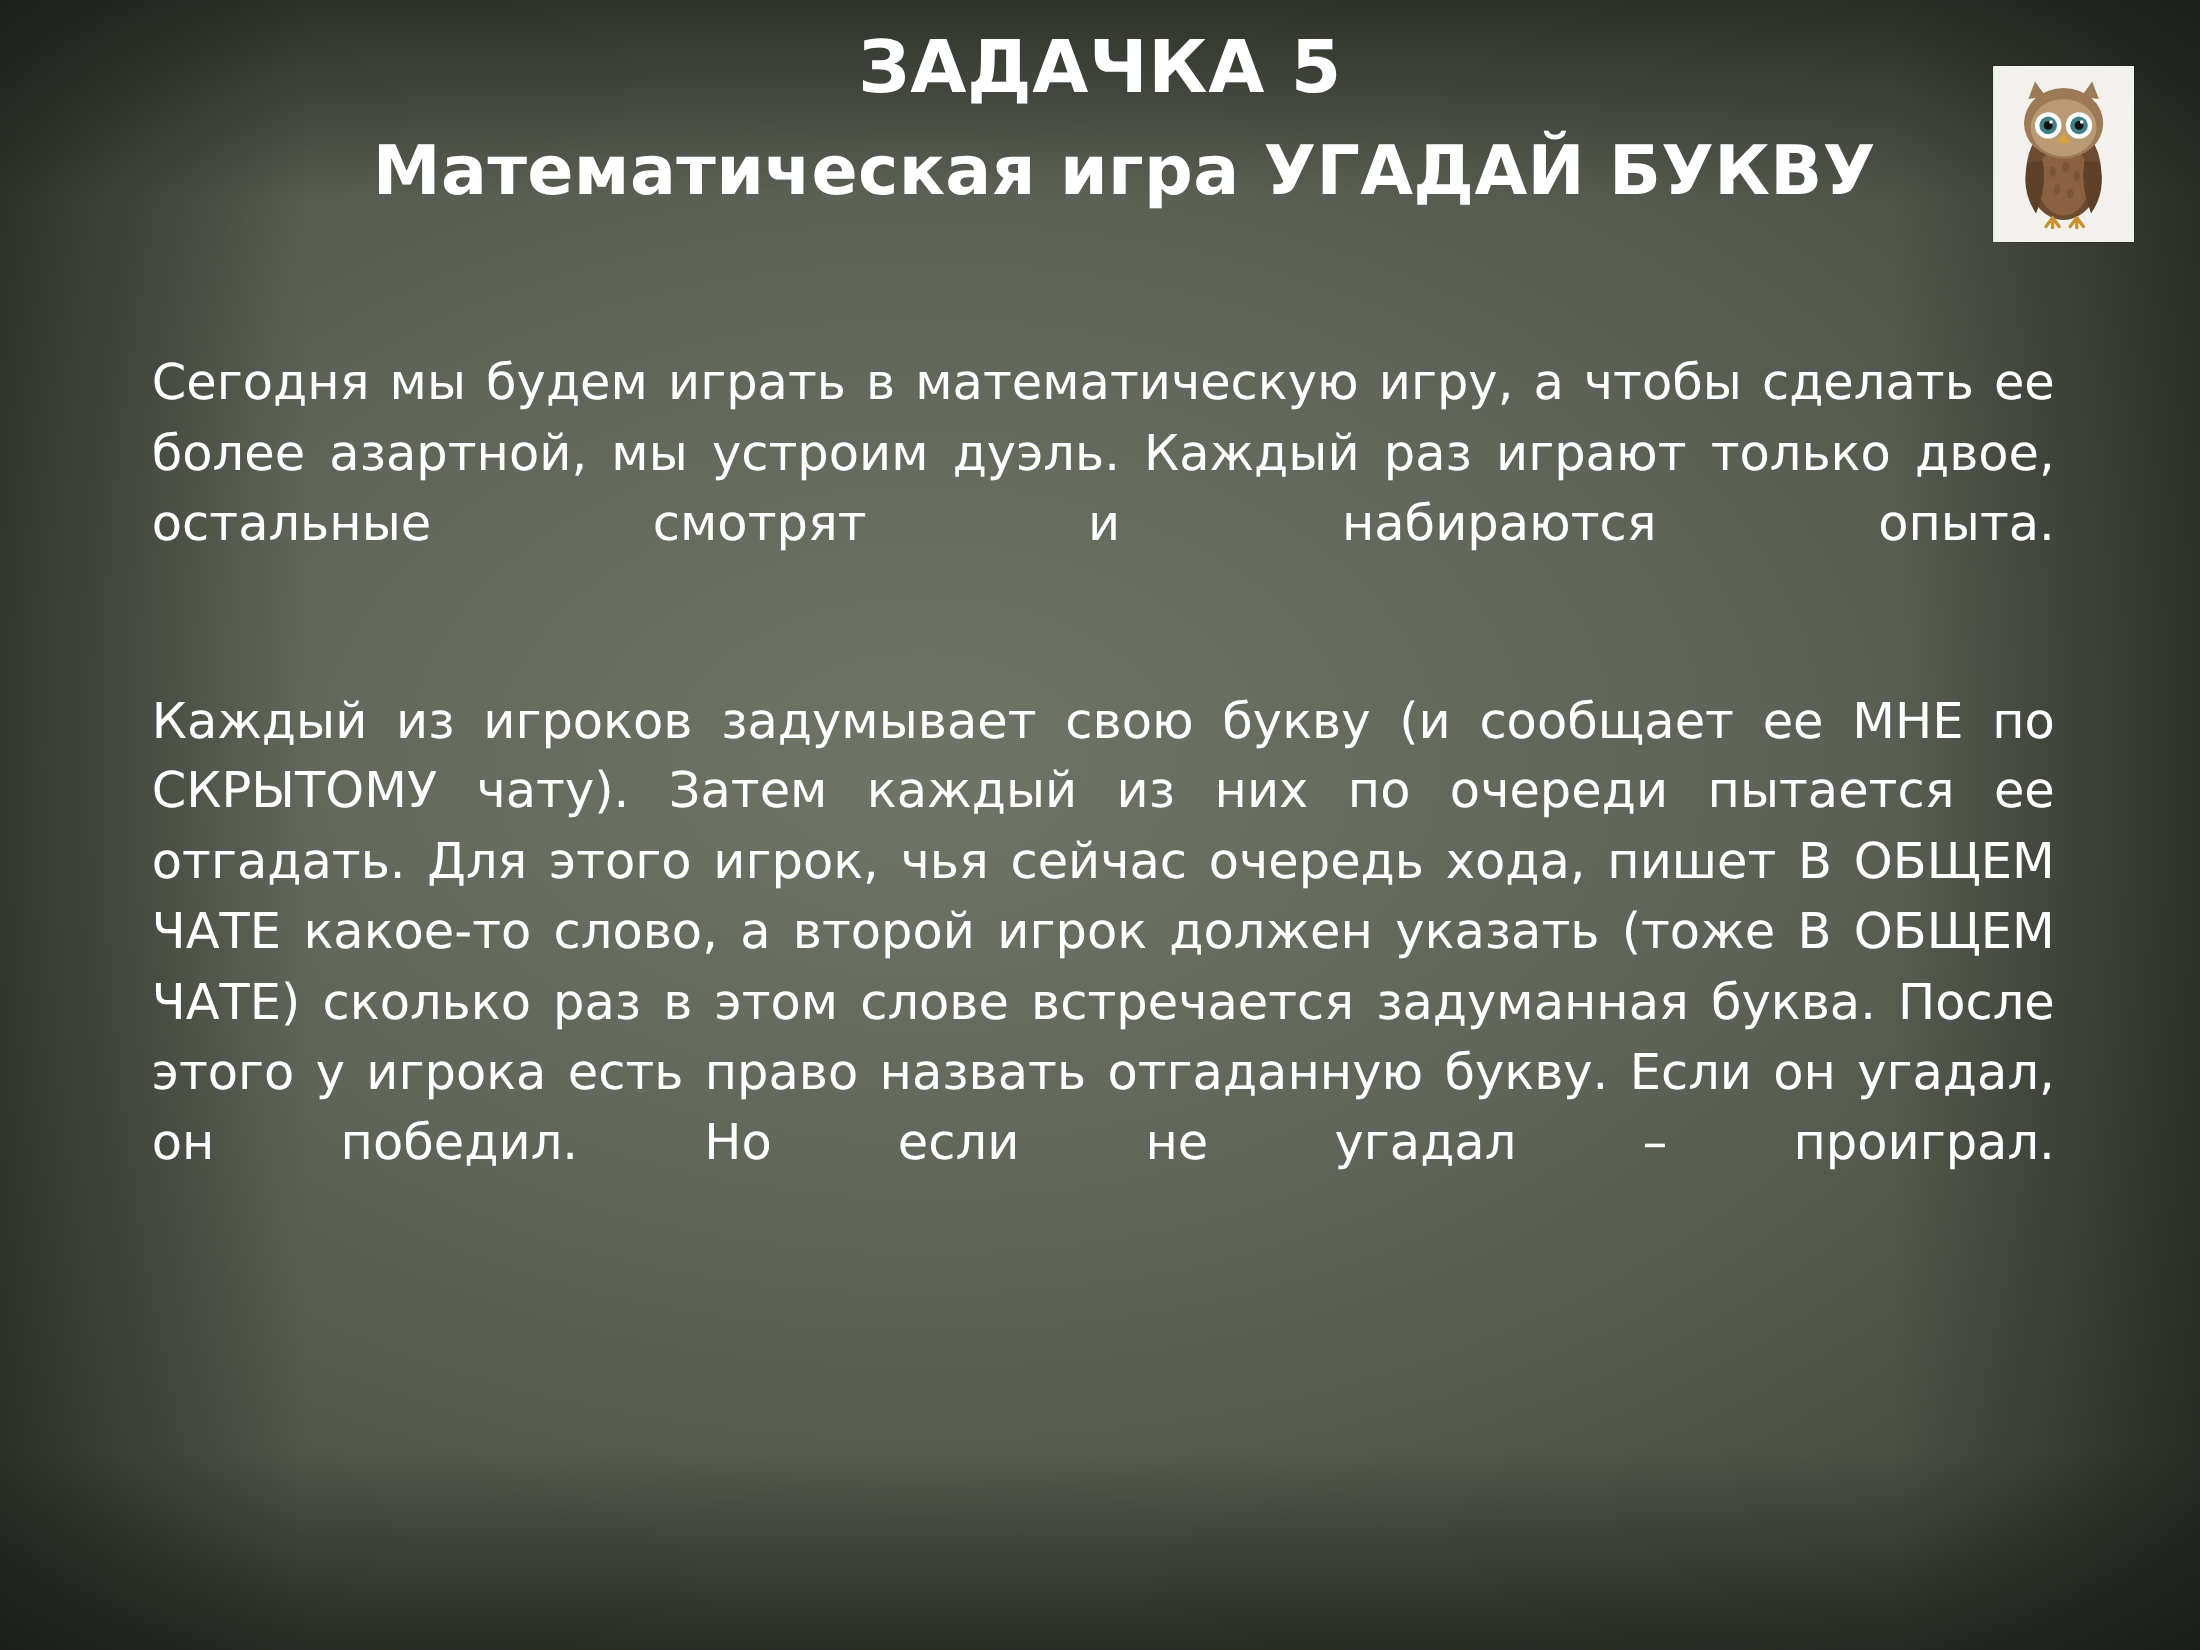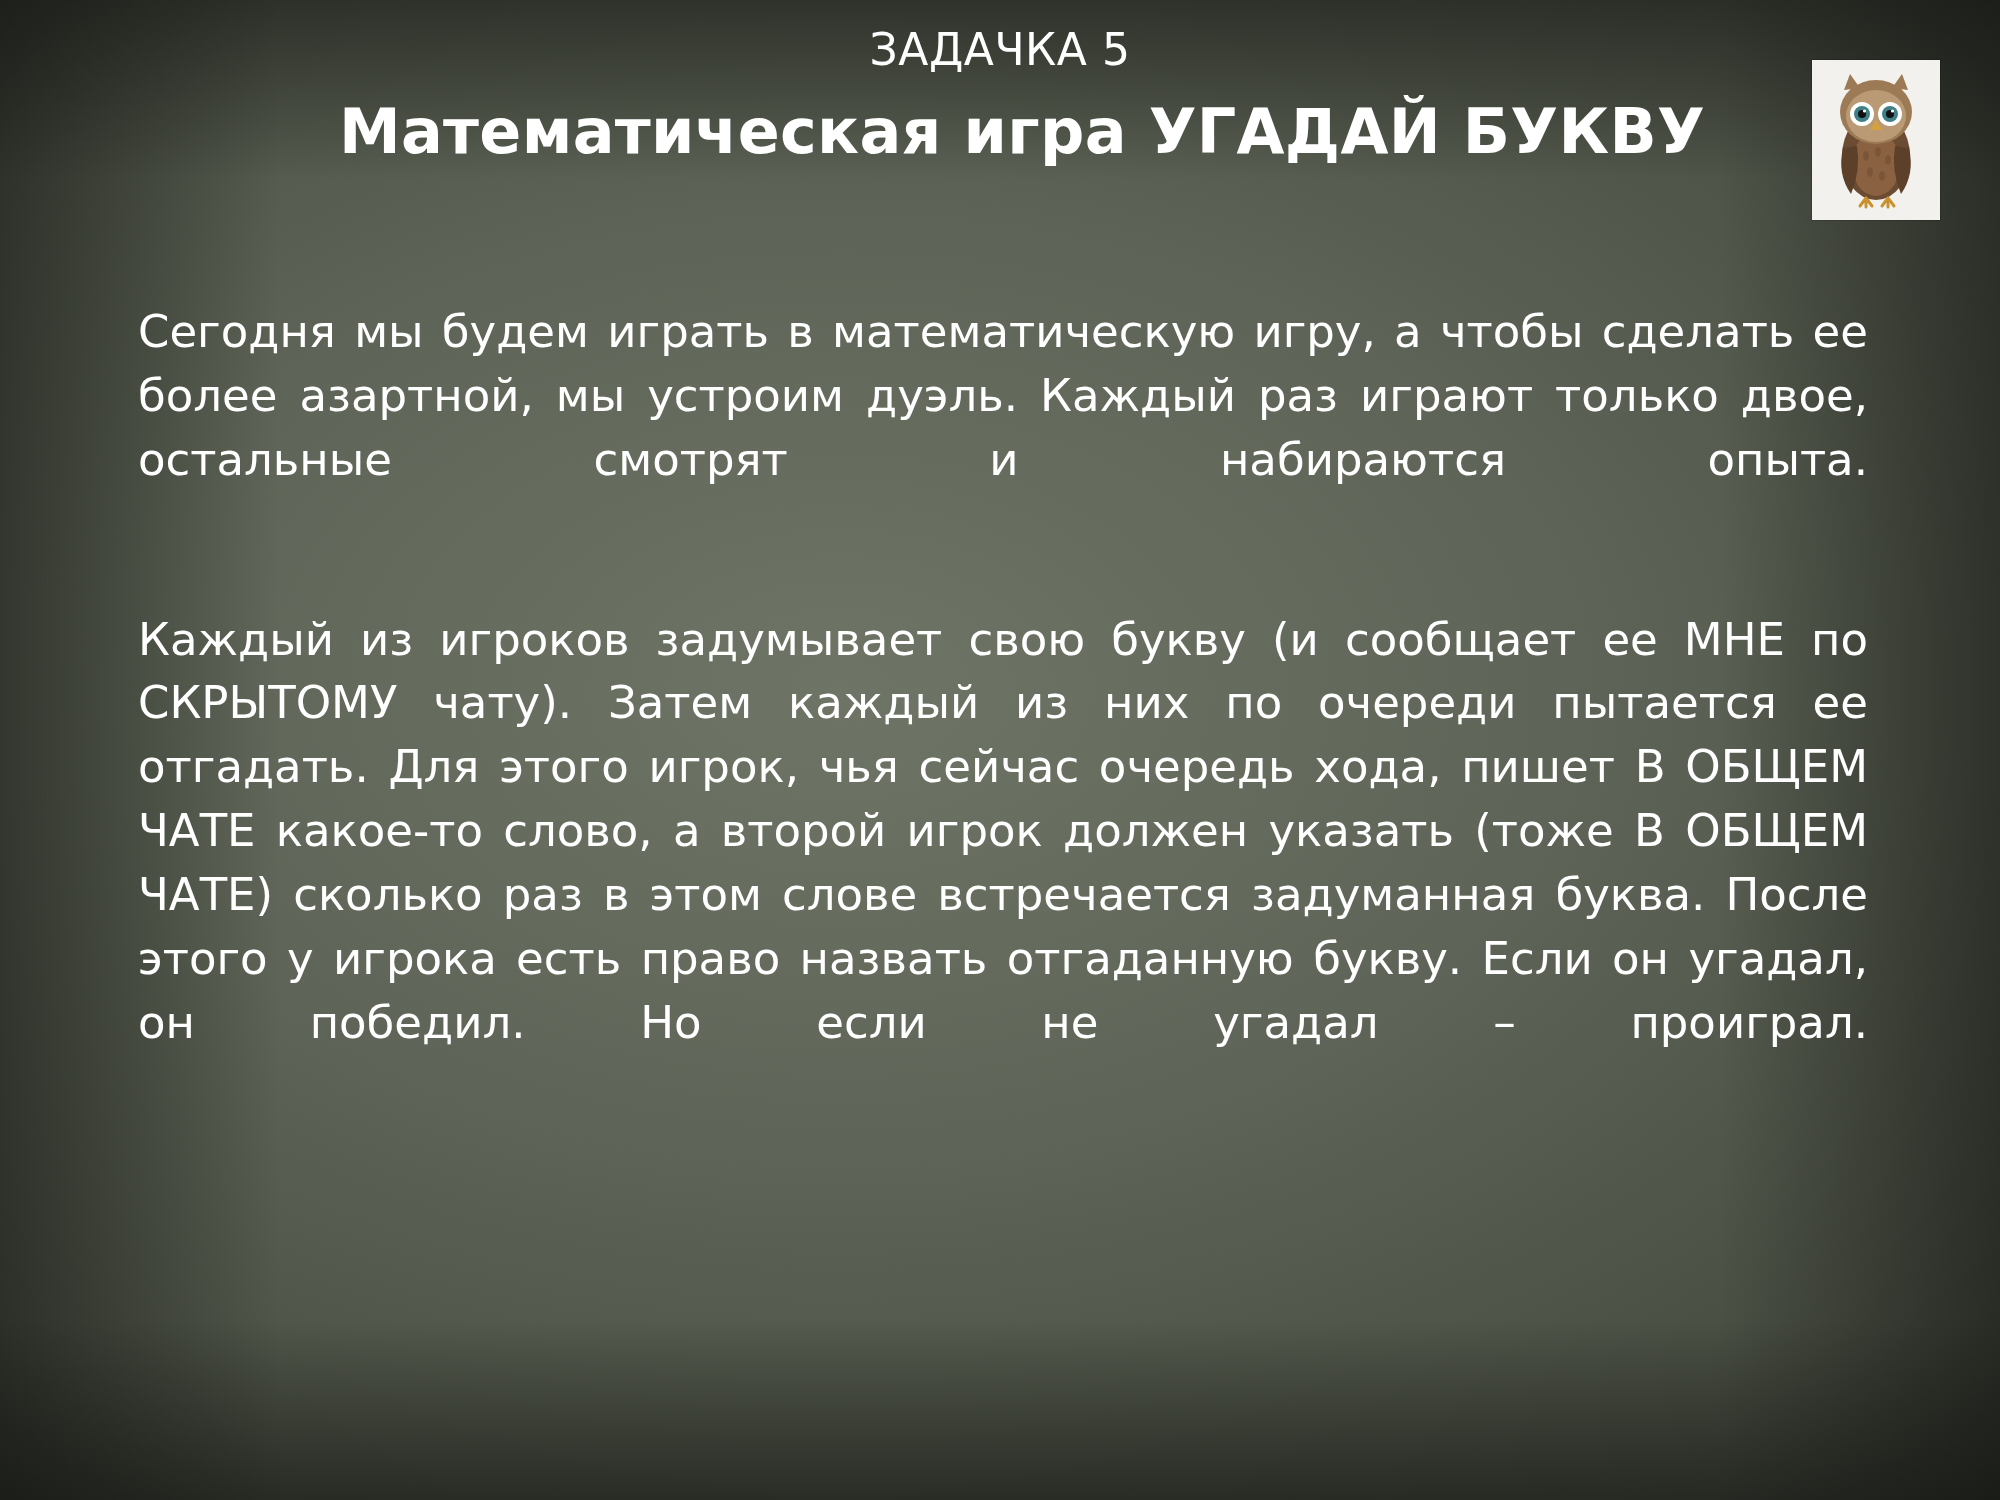--- a/index.html
+++ b/index.html
@@ -32,22 +32,22 @@
   .title-block {
     position: absolute;
     left: 0;
     top: 26px;
     width: 2000px;
     text-align: center;
     z-index: 3;
   }
   .title-line1 {
     color: #ffffff;
-    font-size: 44px;
-    font-weight: normal;
+    font-size: 66px;
+    font-weight: bold;
     line-height: 1.08;
     letter-spacing: 0.5px;
   }
   .title-line2 {
     color: #ffffff;
     font-size: 62px;
     font-weight: bold;
     line-height: 1.1;
     margin-top: 24px;
     letter-spacing: 0.3px;
@@ -62,21 +62,21 @@
     height: 160px;
     background: #f3f1ee;
     z-index: 4;
     box-shadow: 0 0 0 1px rgba(0,0,0,0.15);
   }
   .owl-image svg { display: block; }
 
   .body-text {
     position: absolute;
     left: 138px;
-    top: 300px;
+    top: 316px;
     width: 1730px;
     z-index: 3;
     color: #ffffff;
     font-size: 45px;
     line-height: 1.42;
     text-align: justify;
     text-justify: inter-word;
   }
   .para {
     margin: 0 0 52px 0;

